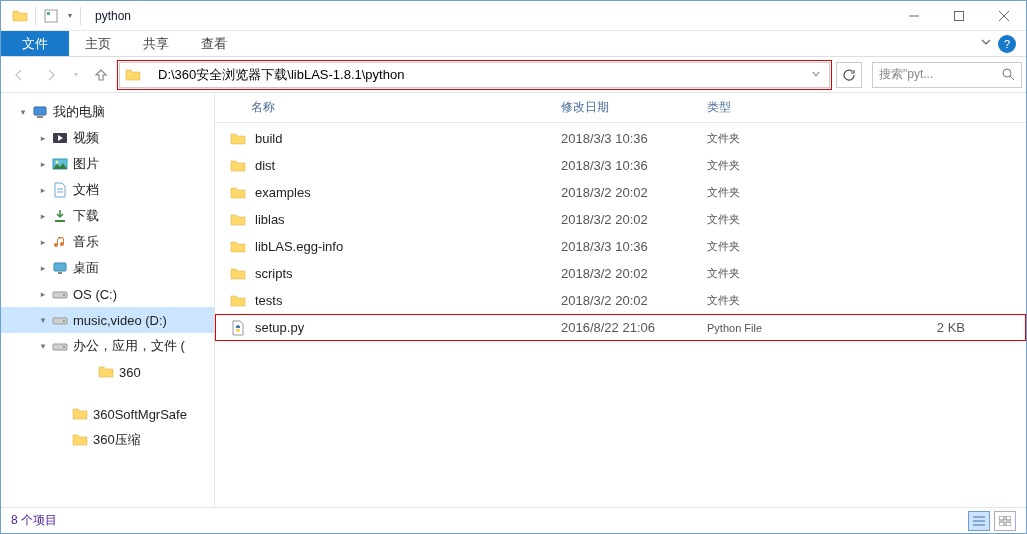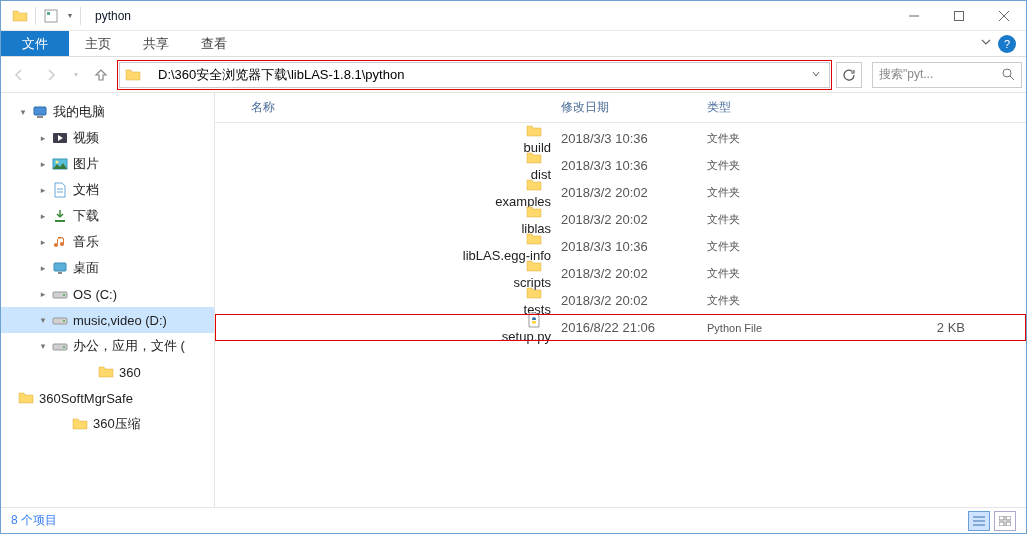--- a/index.html
+++ b/index.html
@@ -44,28 +44,28 @@
     .filelist { flex: 1; display: flex; flex-direction: column; overflow: hidden; }
     .fl-header { height: 30px; display: flex; align-items: center; border-bottom: 1px solid #e8e8e8; color: #4a6b99; font-size: 13px; }
     .fl-header > div { padding-left: 10px; }
     .col-name { width: 336px; padding-left: 36px !important; }
     .col-date { width: 146px; }
     .col-type { width: 146px; }
     .col-size { width: 146px; text-align: right; padding-right: 24px; }
     .fl-body { flex: 1; overflow: auto; padding-top: 2px; }
     .fl-row { height: 27px; display: flex; align-items: center; cursor: pointer; }
     .fl-row.highlighted { outline: 1.5px solid #e20000; outline-offset: -1px; }
-    .fl-name { width: 336px; display: flex; align-items: flex-end; padding-left: 14px; flex-direction: column; }
+    .fl-name { width: 336px; display: flex; align-items: center; padding-left: 14px; }
     .fl-icon { width: 18px; height: 18px; margin-right: 8px; display:flex; align-items:center; justify-content:center; }
     .fl-text { font-size: 13px; color: #222; }
     .fl-date { width: 146px; color: #555; font-size: 13px; padding-left: 10px; }
     .fl-type { width: 146px; color: #555; font-size: 11px; padding-left: 10px; }
     .fl-size { width: 146px; color: #555; font-size: 13px; text-align: right; padding-right: 24px; }
     
-    .statusbar { height: 26px; border-top: 1px solid #e5e5e5; display: flex; align-items: center; padding: 0 10px; color: #3b82f6; font-size: 13px; }
+    .statusbar { height: 26px; border-top: 1px solid #e5e5e5; display: flex; align-items: center; padding: 0 10px; color: #4c1d95; font-size: 13px; }
     .statusbar-right { margin-left: auto; display: flex; gap: 4px; }
     .view-btn { width: 22px; height: 20px; border: 1px solid #aac; display: flex; align-items: center; justify-content: center; cursor: pointer; }
     .view-btn.active { background: #cde3ff; border-color: #6a9ed8; }
     
     .mini-qat { display: flex; align-items: center; gap: 2px; }
     .qat-btn { width: 22px; height: 22px; display: flex; align-items: center; justify-content: center; cursor: pointer; }
     .sep { width: 1px; height: 18px; background: #ddd; margin: 0 2px; }
 
     .folder-svg { fill:#ffd86b; stroke:#d9a93e; stroke-width:0.5; }
   </style>
@@ -272,21 +272,21 @@
       </div>
       <div class="tree-item" style="padding-left: 80px;">
         <span class="tree-arrow"></span>
         <span class="tree-icon">
           <svg width="16" height="16" viewBox="0 0 16 16">
             <path class="folder-svg" d="M1 3h5l1 2h8v8H1z"></path>
           </svg>
         </span>
         <span class="tree-label">360</span>
       </div>
-      <div class="tree-item" style="">
+      <div class="tree-item" style="padding-left: 54px; margin-top: 16px;">
         <span class="tree-arrow"></span>
         <span class="tree-icon">
           <svg width="16" height="16" viewBox="0 0 16 16">
             <path class="folder-svg" d="M1 3h5l1 2h8v8H1z"></path>
           </svg>
         </span>
         <span class="tree-label">360SoftMgrSafe</span>
       </div>
       <div class="tree-item" style="padding-left: 54px;">
         <span class="tree-arrow"></span>

